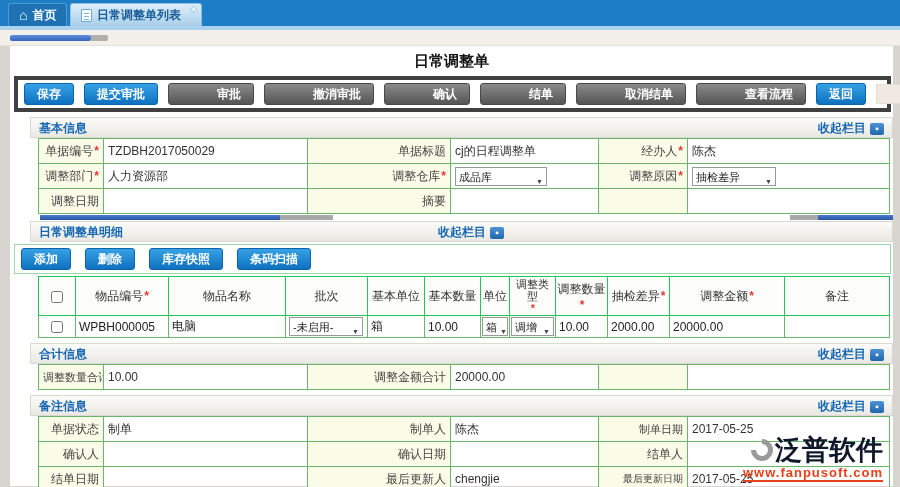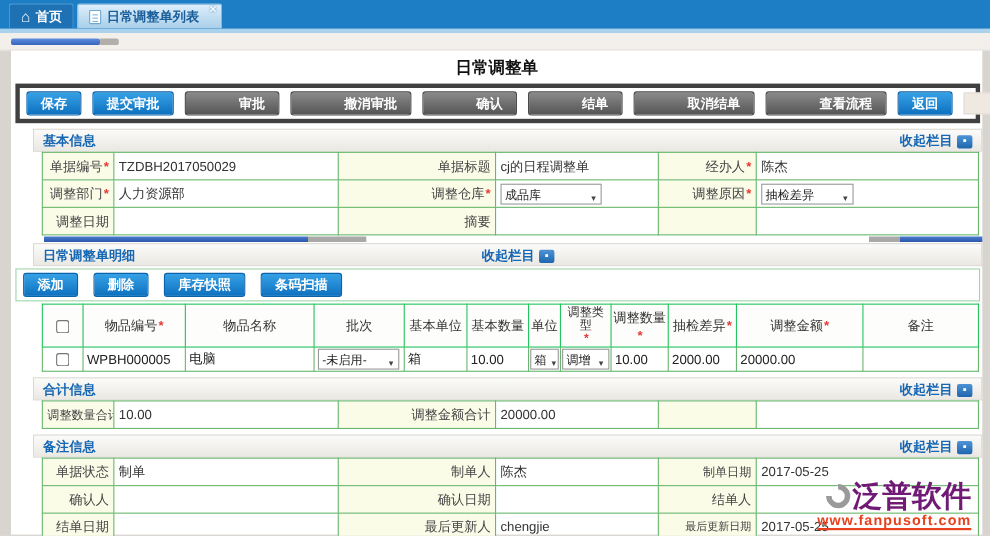--- a/index.html
+++ b/index.html
@@ -92,21 +92,21 @@
     color:#333; font-size:12px; padding:1px 1px; height:27px; overflow:hidden; }
   .detail-table td { border:1px solid #68b76c; height:22px; padding:1px 3px;
     overflow:hidden; white-space:nowrap; color:#222; background:#fff; }
   .th-type div { line-height:12px; }
 
   input[type="checkbox"] { width:12px; height:12px; vertical-align:middle; }
 
   
   .watermark { position:absolute; right:10px; bottom:4px; text-align:right; pointer-events:none; }
   .wm-brand { display:flex; align-items:center; justify-content:flex-end; gap:2px;
-    font-size:27px; font-weight:bold; color:#701a75; line-height:26px;
+    font-size:27px; font-weight:bold; color:#0f172a; line-height:26px;
     font-family:"Liberation Serif","DejaVu Serif",serif; }
   .wm-circle { width:22px; height:22px; border-radius:50%; border:5px solid #9a9a9a;
     border-left-color:transparent; transform:rotate(45deg); }
   .wm-site { color:#e8401c; font-weight:bold; font-size:13px; letter-spacing:1px;
     border-bottom:2px solid #e8401c; display:inline-block; }
 </style>
 </head>
 <body>
 
 <div class="tabbar">

